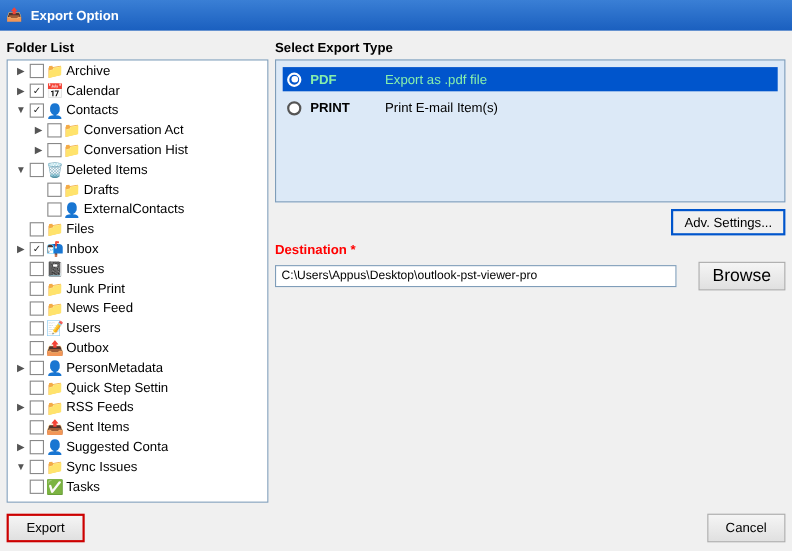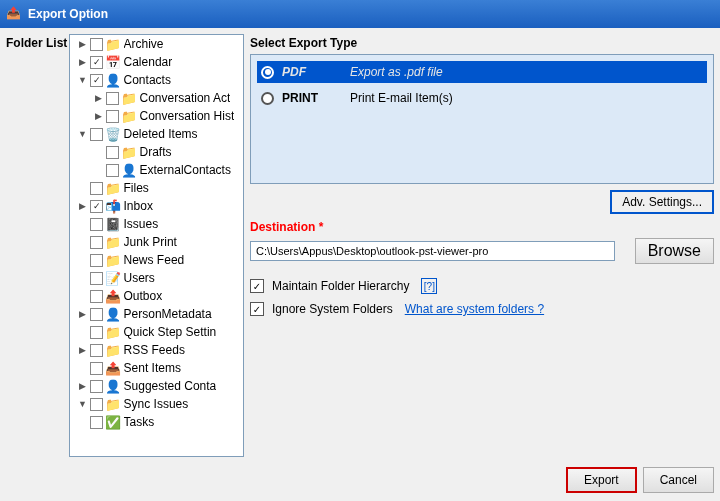--- a/index.html
+++ b/index.html
@@ -20,21 +20,21 @@
       padding: 6px;
       gap: 6px;
     }
 
     .main-content {
       display: flex; gap: 6px; flex: 1;
     }
 
     
     .folder-panel {
-      width: 238px; display: flex; flex-direction: row; gap: 2px;
+      width: 238px; display: flex; flex-direction: column; gap: 2px;
     }
     .panel-label {
       font-weight: bold; font-size: 12px; color: #000; padding: 2px 0;
     }
     .folder-tree {
       flex: 1; border: 1px solid #7f9db9; background: white;
       overflow-y: auto; overflow-x: hidden;
     }
     .tree-item {
       display: flex; align-items: center; height: 18px; padding-left: 4px;
@@ -62,21 +62,21 @@
     }
     .section-label { font-weight: bold; font-size: 12px; color: #000; padding: 2px 0; }
     .export-options-box {
       border: 1px solid #7f9db9; background: #dce9f7;
       padding: 6px; display: flex; flex-direction: column; gap: 4px; min-height: 130px;
     }
     .export-option {
       display: flex; align-items: center; gap: 8px; height: 22px; padding: 2px 4px;
       cursor: pointer;
     }
-    .export-option.selected-opt { background: #0055cc; color: #e5e5e5; font-style: italic; }
+    .export-option.selected-opt { background: #0055cc; color: #86efac; }
     .radio-btn {
       width: 13px; height: 13px; border-radius: 50%; border: 2px solid #555;
       background: white; display: inline-flex; align-items: center; justify-content: center;
       flex-shrink: 0;
     }
     .radio-btn.active { border-color: #0055cc; }
     .radio-btn.active::after { content: ''; width: 6px; height: 6px; background: #0055cc; border-radius: 50%; }
     .export-option.selected-opt .radio-btn { border-color: white; background: transparent; }
     .export-option.selected-opt .radio-btn::after { background: white; }
     .opt-name { font-weight: bold; min-width: 60px; }
@@ -111,21 +111,21 @@
     .opt-text { }
     .help-link { color: #0055cc; text-decoration: underline; cursor: pointer; margin-left: 4px; }
     .help-badge {
       display: inline-flex; align-items: center; justify-content: center;
       width: 16px; height: 16px; border: 1px solid #0055cc; color: #0055cc;
       font-size: 10px; cursor: pointer; margin-left: 4px;
     }
 
     
     .bottom-bar {
-      display: flex; justify-content: flex-end; gap: 6px; padding: 4px 0 2px 0;
+      display: flex; justify-content: space-between; gap: 6px; padding: 4px 0 2px 0;
     }
     .action-btn {
       min-width: 70px; padding: 4px 16px; cursor: pointer; font-size: 12px;
       border: 1px solid #aaa; background: linear-gradient(180deg, #f5f5f5, #e0e0e0);
     }
     .action-btn.export-btn {
       border: 2px solid #cc0000;
       background: linear-gradient(180deg, #f5f5f5, #e0e0e0);
     }
 
@@ -335,35 +335,20 @@
         <div class="dest-label">
           <span>Destination</span>
           <span style="color:red"> *</span>
         </div>
         <div class="dest-row">
           <input type="text" class="dest-input" value="C:\Users\Appus\Desktop\outlook-pst-viewer-pro" style="">
           <button class="browse-btn">Browse</button>
         </div>
       </div>
 
-      <div class="options-section">
-
-        <div class="option-row">
-          <span class="chk-box checked"></span>
-          <span class="opt-text">Maintain Folder Hierarchy</span>
-          <span class="help-badge">[?]</span>
-        </div>
-
-        <div class="option-row">
-          <span class="chk-box checked"></span>
-          <span class="opt-text">Ignore System Folders</span>
-          <a class="help-link">What are system folders ?</a>
-        </div>
-
-      </div>
 
     </div>
   </div>
 
   <div class="bottom-bar">
     <button class="action-btn export-btn">Export</button>
     <button class="action-btn">Cancel</button>
   </div>
 </div>
 

